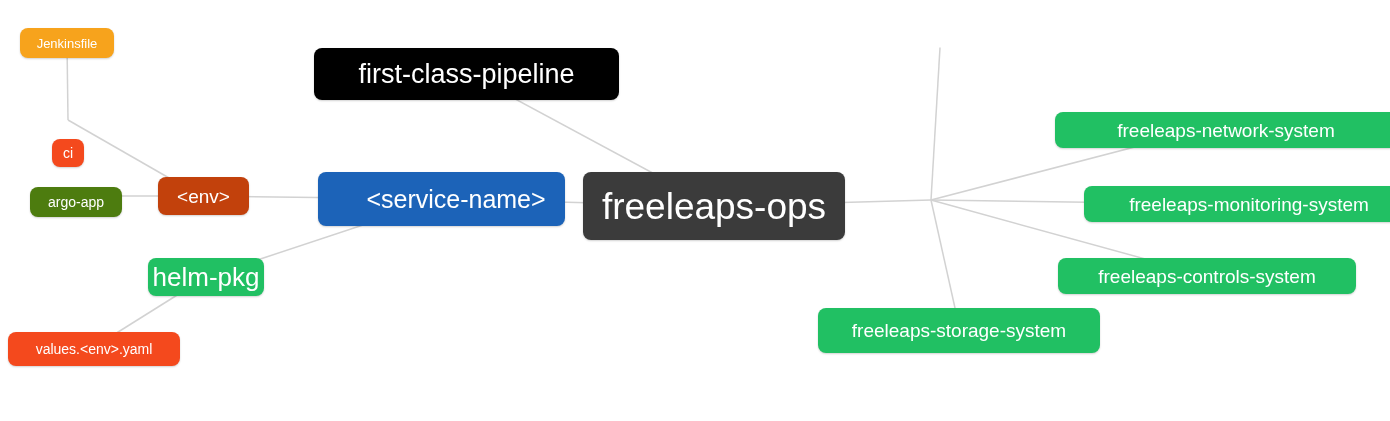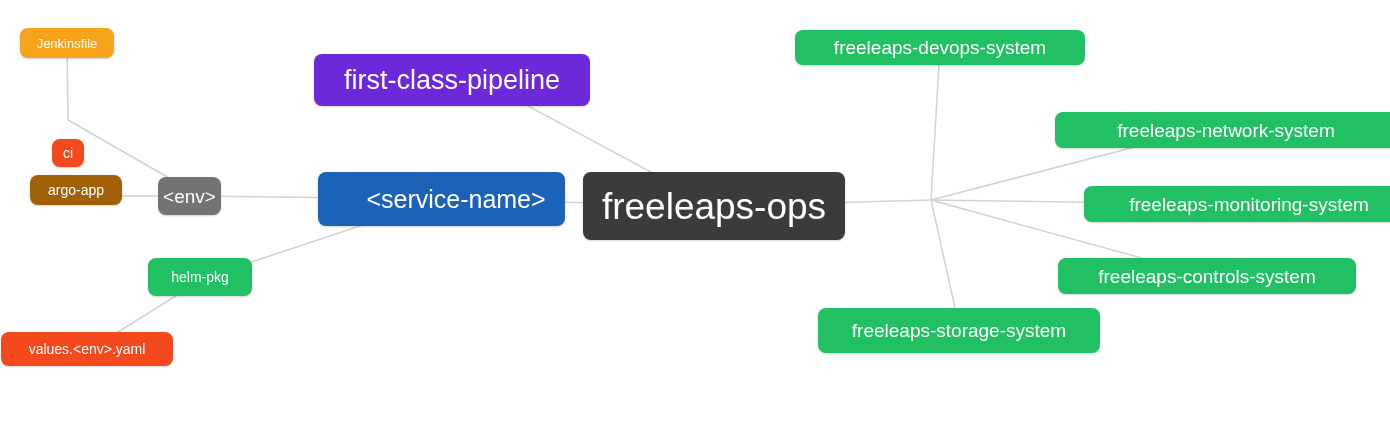--- a/index.html
+++ b/index.html
@@ -49,26 +49,25 @@
       <line x1="200.5" y1="196" x2="76" y2="196" stroke="#d2d2d2" stroke-width="1.5"></line>
       <line x1="68" y1="120" x2="67" y2="43" stroke="#d2d2d2" stroke-width="1.5"></line>
       <line x1="206" y1="277" x2="91" y2="349" stroke="#d2d2d2" stroke-width="1.5"></line>
       <line x1="931" y1="200" x2="940" y2="47.5" stroke="#d2d2d2" stroke-width="1.5"></line>
       <line x1="931" y1="200" x2="1200" y2="130" stroke="#d2d2d2" stroke-width="1.5"></line>
       <line x1="931" y1="200" x2="1213" y2="204" stroke="#d2d2d2" stroke-width="1.5"></line>
       <line x1="931" y1="200" x2="1207" y2="276" stroke="#d2d2d2" stroke-width="1.5"></line>
       <line x1="931" y1="200" x2="959" y2="326" stroke="#d2d2d2" stroke-width="1.5"></line>
     </svg>
 <div class="node" style="left: 583px; top: 172px; width: 262px; height: 68px; background: rgb(59, 59, 59); font-size: 37px;">freeleaps-ops</div>
-    <div class="node" style="left: 314px; top: 54px; width: 276px; height: 52px; background: #6d28d9; font-size: 27px;">first-class-pipeline</div>
+    <div class="node" style="left: 314px; top: 48px; width: 305px; height: 52px; background: #000000; font-size: 27px;">first-class-pipeline</div>
     <div class="node" style="left: 318px; top: 172px; width: 247px; height: 54px; background: rgb(28, 99, 184); font-size: 25px; padding-left: 29px;">&lt;service-name&gt;</div>
-    <div class="node" style="left: 158px; top: 177px; width: 63px; height: 38px; background: #737373; font-size: 19px;">&lt;env&gt;</div>
-    <div class="node" style="left: 148px; top: 258px; width: 104px; height: 38px; background: rgb(33, 192, 99); font-size: 14px;">helm-pkg</div>
+    <div class="node" style="left: 158px; top: 177px; width: 91px; height: 38px; background: #c2410c; font-size: 19px;">&lt;env&gt;</div>
+    <div class="node" style="left: 148px; top: 258px; width: 116px; height: 38px; background: rgb(33, 192, 99); font-size: 26px;">helm-pkg</div>
     <div class="node" style="left: 52px; top: 106px; width: 32px; height: 28px; background: rgb(244, 73, 29); font-size: 14px; margin-top: 33px;">ci</div>
-    <div class="node" style="left: 30px; top: 175px; width: 92px; height: 30px; background: #a16207; font-size: 14px;">argo-app</div>
+    <div class="node" style="left: 30px; top: 187px; width: 92px; height: 30px; background: #4d7c0f; font-size: 14px;">argo-app</div>
     <div class="node" style="left: 20px; top: 28px; width: 94px; height: 30px; background: rgb(247, 163, 28); font-size: 13px;">Jenkinsfile</div>
-    <div class="node" style="left: 1px; top: 332px; width: 172px; height: 34px; background: rgb(244, 73, 29); font-size: 14px; text-align: right;">values.&lt;env&gt;.yaml</div>
-    <div class="node" style="left: 795px; top: 30px; width: 290px; height: 35px; background: rgb(33, 192, 99); font-size: 19px;">freeleaps-devops-system</div>
+    <div class="node" style="left: 8px; top: 332px; width: 172px; height: 34px; background: rgb(244, 73, 29); font-size: 14px; text-align: right;">values.&lt;env&gt;.yaml</div>
     <div class="node" style="left: 1055px; top: 112px; width: 342px; height: 36px; background: rgb(33, 192, 99); font-size: 19px;">freeleaps-network-system</div>
     <div class="node" style="left: 1048px; top: 186px; width: 330px; height: 36px; background: rgb(33, 192, 99); font-size: 19px; margin-left: 36px;">freeleaps-monitoring-system</div>
     <div class="node" style="left: 1058px; top: 258px; width: 298px; height: 36px; background: rgb(33, 192, 99); font-size: 19px;">freeleaps-controls-system</div>
     <div class="node" style="left: 818px; top: 308px; width: 282px; height: 45px; background: rgb(33, 192, 99); font-size: 19px;">freeleaps-storage-system</div>
   </div>
 
 </body></html>

